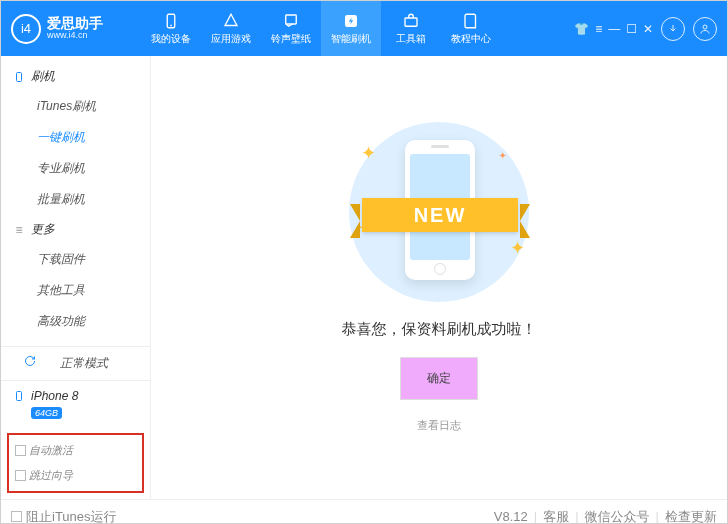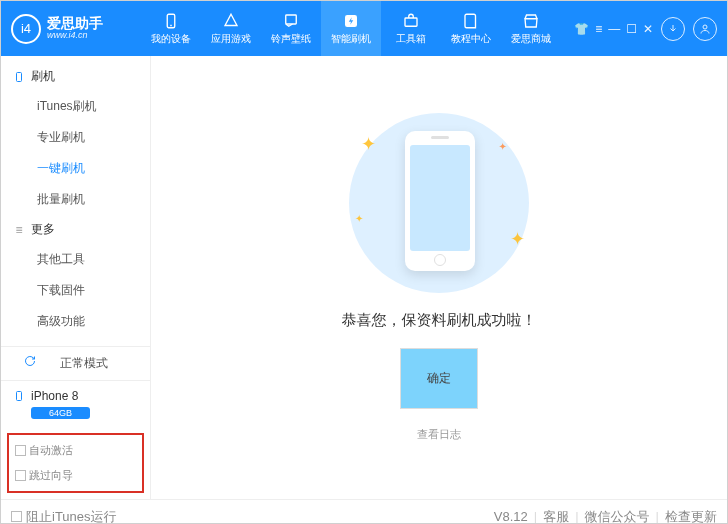--- a/index.html
+++ b/index.html
@@ -2,61 +2,61 @@
 <html><head>
 <meta charset="utf-8">
 <style>
 *{margin:0;padding:0;box-sizing:border-box;font-family:"Microsoft YaHei",sans-serif;}
 body{width:728px;height:524px;overflow:hidden;border:1px solid #d0d0d0;}
 .header{height:55px;background:#1a8cff;display:flex;align-items:center;padding:0 10px;color:#fff;}
 .logo-wrap{display:flex;align-items:center;gap:6px;width:130px;}
 .logo-circle{width:30px;height:30px;border:2px solid #fff;border-radius:50%;display:flex;align-items:center;justify-content:center;font-size:13px;font-weight:normal;}
 .logo-text{display:flex;flex-direction:column;line-height:1.1;}
 .logo-main{font-size:14px;font-weight:bold;}
-.logo-sub{font-size:9px;opacity:.9;font-style:italic;}
+.logo-sub{font-size:9px;opacity:.9;}
 .nav{display:flex;height:55px;}
 .nav-item{width:60px;display:flex;flex-direction:column;align-items:center;justify-content:center;gap:2px;cursor:pointer;font-size:10px;}
 .nav-item.active{background:#3aa1ff;}
 .nav-icon{width:18px;height:18px;display:flex;align-items:center;justify-content:center;}
 .nav-icon svg{width:18px;height:18px;}
 .header-right{margin-left:auto;display:flex;align-items:center;gap:8px;}
 .win-btns{display:flex;gap:6px;font-size:12px;}
 .win-btn{cursor:pointer;opacity:.9;}
 .circ-btn{width:24px;height:24px;border:1.5px solid #fff;border-radius:50%;display:flex;align-items:center;justify-content:center;cursor:pointer;opacity:.85;}
 .body{display:flex;height:443px;}
-.sidebar{width:150px;border-right:1px solid #eee;display:flex;flex-direction:column;font-size:12px;}
+.sidebar{width:150px;border-right:1px solid #eee;display:flex;flex-direction:column;font-size:12px;font-style:italic;}
 .sb-top{flex:1;overflow:auto;padding-top:6px;}
 .sb-section{padding:6px 12px;display:flex;align-items:center;gap:6px;color:#333;font-size:12px;}
 .sb-item{padding:7px 12px 7px 36px;color:#555;cursor:pointer;}
 .sb-item.active{color:#1a8cff;}
 .sb-status{border-top:1px solid #eee;padding:8px 23px;display:flex;align-items:flex-start;gap:24px;color:#555;}
 .sb-device{border-top:1px solid #eee;padding:8px 12px;}
 .sb-dev-row{display:flex;align-items:center;gap:6px;color:#333;}
-.badge{display:inline-block;background:#1a8cff;color:#fff;font-size:9px;padding:1px 18px;border-radius:3px;margin-top:4px;margin-left:18px;}
+.badge{display:inline-block;background:#1a8cff;color:#fff;font-size:9px;padding:1px 4px;border-radius:3px;margin-top:4px;margin-left:18px;}
 .sb-opts{border:2px solid #d93025;margin:6px;padding:8px 6px;display:flex;gap:10px;color:#888;font-size:11px;flex-direction:column;}
 .chk{display:flex;align-items:center;gap:3px;}
 .chk-box{width:11px;height:11px;border:1px solid #bbb;}
 .main{flex:1;display:flex;flex-direction:column;align-items:center;justify-content:center;gap:18px;background:#fff;}
 .illus{position:relative;width:180px;height:180px;}
 .illus-bg{width:180px;height:180px;border-radius:50%;background:#def0ff;position:absolute;}
 .phone{position:absolute;left:56px;top:18px;width:70px;height:140px;background:#fff;border-radius:10px;box-shadow:0 4px 12px rgba(0,0,0,.12);}
 .phone::before{content:"";position:absolute;top:5px;left:50%;transform:translateX(-50%);width:18px;height:3px;background:#e0e0e0;border-radius:2px;}
 .phone::after{content:"";position:absolute;bottom:5px;left:50%;transform:translateX(-50%);width:10px;height:10px;border:1.5px solid #e0e0e0;border-radius:50%;}
 .phone-screen{position:absolute;left:5px;right:5px;top:14px;bottom:20px;background:#c8e8ff;border-radius:3px;}
 .ribbon{position:absolute;left:-5px;top:72px;width:192px;height:42px;}
 .rib-body{position:absolute;left:18px;right:18px;top:4px;height:34px;background:#ffc029;display:flex;align-items:center;justify-content:center;color:#fff;font-weight:bold;font-size:20px;letter-spacing:2px;box-shadow:0 2px 4px rgba(0,0,0,.15);}
 .rib-tl{position:absolute;left:6px;top:10px;border-left:10px solid transparent;border-top:17px solid #e0a310;border-bottom:17px solid #e0a310;}
 .rib-tr{position:absolute;right:6px;top:10px;border-right:10px solid transparent;border-top:17px solid #e0a310;border-bottom:17px solid #e0a310;}
 .star{position:absolute;font-size:18px;opacity:.9;}
 .st1{left:12px;top:20px;color:#ffc029;}
 .st2{right:22px;top:28px;color:#ff924d;font-size:10px;}
 .st3{left:6px;top:100px;color:#ffc029;font-size:10px;}
 .st4{right:4px;top:115px;color:#ffc029;font-size:18px;}
 .msg{font-size:15px;color:#333;}
-.ok-btn{border:1px solid #ddd;background:#7dd3fc;padding:21px 26px;font-size:12px;color:#444;cursor:pointer;}
+.ok-btn{border:1px solid #ddd;background:#f0abfc;padding:12px 26px;font-size:12px;color:#444;cursor:pointer;}
 .log-link{font-size:11px;color:#999;cursor:pointer;}
 .footer{height:34px;border-top:1px solid #eee;display:flex;align-items:center;font-size:13px;color:#888;padding:0 10px;}
 .footer .chk{gap:4px;}
 .footer-right{margin-left:auto;display:flex;align-items:center;gap:6px;}
 .foot-sep{color:#ddd;}
 .foot-link{cursor:pointer;}
 .sec-icon{width:12px;height:12px;display:flex;align-items:center;justify-content:center;flex-shrink:0;}
 </style>
 </head>
 <body>
@@ -115,29 +115,20 @@
       <span>工具箱</span>
     </div>
     <div class="nav-item">
       <span class="nav-icon">
           <svg viewBox="0 0 24 24" fill="none" stroke="#fff" stroke-width="1.8">
             <path d="M4 5v14a2 2 0 002 2h12V5a2 2 0 00-2-2H6a2 2 0 00-2 2z"></path>
           </svg>
         </span>
       <span>教程中心</span>
     </div>
-    <div class="nav-item">
-      <span class="nav-icon">
-          <svg viewBox="0 0 24 24" fill="none" stroke="#fff" stroke-width="1.8">
-            <path d="M4 9h16l-1 11H5z"></path>
-            <path d="M4 9l2-5h12l2 5"></path>
-          </svg>
-        </span>
-      <span>爱思商城</span>
-    </div>
   </div>
   <div class="header-right">
     <div class="win-btns">
       <span class="win-btn">👕</span>
       <span class="win-btn">≡</span>
       <span class="win-btn">—</span>
       <span class="win-btn">☐</span>
       <span class="win-btn">✕</span>
     </div>
     <div class="circ-btn">
@@ -159,29 +150,29 @@
     <div class="sb-top">
       <div class="sb-section">
         <span class="sec-icon">
             <svg viewBox="0 0 24 24" fill="none" stroke="#1a8cff" stroke-width="2">
               <rect x="7" y="3" width="10" height="18" rx="2"></rect>
             </svg>
           </span>
         <span>刷机</span>
       </div>
       <div class="sb-item">iTunes刷机</div>
+      <div class="sb-item active">一键刷机</div>
       <div class="sb-item">专业刷机</div>
-      <div class="sb-item active">一键刷机</div>
       <div class="sb-item">批量刷机</div>
       <div class="sb-section">
         <span class="sec-icon" style="color:#999">≡</span>
         <span>更多</span>
       </div>
+      <div class="sb-item">下载固件</div>
       <div class="sb-item">其他工具</div>
-      <div class="sb-item">下载固件</div>
       <div class="sb-item">高级功能</div>
     </div>
     <div class="sb-status">
       <span class="sec-icon">
           <svg viewBox="0 0 24 24" fill="none" stroke="#1a8cff" stroke-width="2">
             <path d="M21 12a9 9 0 11-3-6.7L21 8"></path>
             <path d="M21 3v5h-5"></path>
           </svg>
         </span>
       <span>正常模式</span>
@@ -212,20 +203,25 @@
   <div class="main">
     <div class="illus">
       <div class="illus-bg"></div>
       <span class="star st1">✦</span>
       <span class="star st2">✦</span>
       <span class="star st3">✦</span>
       <span class="star st4">✦</span>
       <div class="phone">
           <div class="phone-screen"></div>
         </div>
+      <div class="ribbon">
+        <div class="rib-tl"></div>
+          <div class="rib-tr"></div>
+        <div class="rib-body">NEW</div>
+      </div>
     </div>
     <div class="msg">恭喜您，保资料刷机成功啦！</div>
     <button class="ok-btn">确定</button>
     <a class="log-link">查看日志</a>
   </div>
 </div>
 
 <div class="footer">
   <label class="chk">
       <span class="chk-box"></span>

